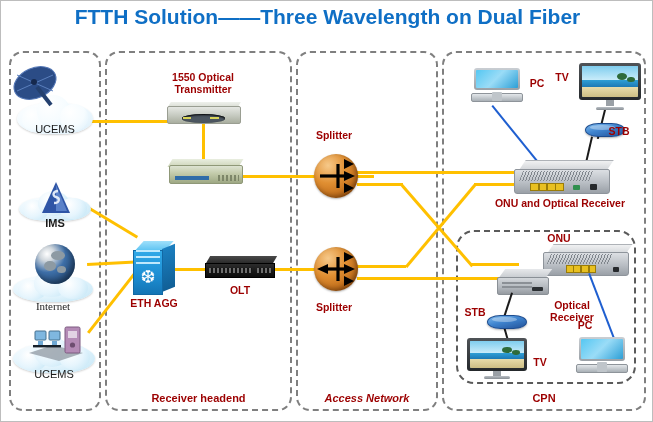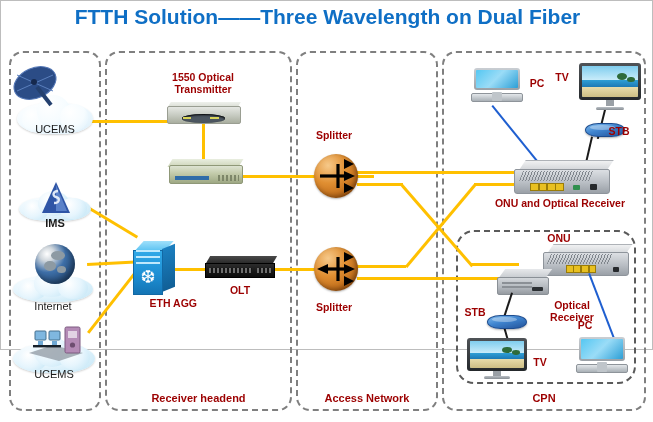--- a/index.html
+++ b/index.html
@@ -1,18 +1,18 @@
 <!DOCTYPE html>
 <html><head>
 <meta charset="utf-8">
 <style>
   html,body{margin:0;padding:0;background:#fff;}
   body{width:653px;height:422px;overflow:hidden;
        font-family:"Liberation Sans","DejaVu Sans",sans-serif;}
-  #stage{position:relative;width:653px;height:350px;background:#ffffff;
+  #stage{position:relative;width:653px;height:422px;background:#ffffff;
          border:1px solid #bdbdbd;box-sizing:border-box;}
 
   
   .title{position:absolute;left:0;top:4px;width:653px;text-align:center;
          font-size:21px;font-weight:bold;color:#0f6fc5;letter-spacing:0px;
          white-space:nowrap;}
 
   
   .zone{position:absolute;border:2px dashed #7f7f7f;border-radius:14px;
         box-sizing:border-box;background:transparent;}
@@ -202,21 +202,21 @@
 <div id="stage">
 
   <div class="title">FTTH Solution——Three Wavelength on Dual Fiber</div>
 
   <div class="zone" style="left:8px;top:50px;width:92px;height:360px;"></div>
 
   <div class="zone" style="left:104px;top:50px;width:187px;height:360px;"></div>
   <div class="zone-label" style="left:104px;top:391px;width:187px;">Receiver headend</div>
 
   <div class="zone" style="left:295px;top:50px;width:142px;height:360px;"></div>
-  <div class="zone-label" style="left:295px;top:391px;width:142px;">Access Network</div>
+  <div class="zone-label" style="left:295px;top:391px;width:142px;font-style:italic;">Access Network</div>
 
   <div class="zone" style="left:441px;top:50px;width:204px;height:360px;"></div>
   <div class="zone-label" style="left:441px;top:391px;width:204px;">CPN</div>
 
   <div class="inner-zone" style="left:455px;top:229px;width:180px;height:154px;"></div>
 
   <div class="wire wire-h" style="left:88px;top:119px;width:82px;"></div>
 
   <div class="wire wire-v" style="left:201px;top:122px;height:38px;"></div>
 
@@ -266,21 +266,21 @@
     <div class="ctext" style="bottom:-2%;font-weight:bold;">IMS</div>
   </div>
   <div class="ims-logo" style="left:40px;top:180px;width:30px;height:34px;">
     <svg viewBox="0 0 30 34" width="30" height="34">
       <polygon points="15,1 29,32 1,32" fill="#2f55a6"></polygon>
       <polygon points="15,4 26,30 15,30" fill="#5a81c9"></polygon>
       <path d="M17 10 c-5 0 -6 5 -2 6 c4 1 4 6 -2 6" stroke="#dfe8f7" stroke-width="2.4" fill="none"></path>
     </svg>
   </div>
 
-  <div class="cloud" style="left:12px;top:264px;width:80px;height:44px;">
+  <div class="cloud" style="left:12px;top:264px;width:80px;height:44px;font-family:Liberation Serif, serif;">
     <div class="body"></div>
     <div class="p1"></div>
     <div class="p2"></div>
     <div class="p3"></div>
     <div class="ctext" style="bottom:-6%;">Internet</div>
   </div>
   <div class="globe" style="left:34px;top:243px;width:40px;height:40px;">
     <div class="land" style="left:40%;top:18%;width:34%;height:22%;"></div>
     <div class="land" style="left:22%;top:42%;width:30%;height:26%;"></div>
     <div class="land" style="left:56%;top:54%;width:22%;height:18%;"></div>
@@ -323,21 +323,21 @@
     <div class="dots"></div>
   </div>
 
   <div class="sw" style="left:132px;top:240px;width:42px;height:54px;">
     <div class="top"></div>
     <div class="side"></div>
     <div class="face"></div>
     <div class="lines"></div>
     <div class="flake">❆</div>
   </div>
-  <div class="dlabel" style="left:110px;top:296px;width:86px;text-align:right;">ETH AGG</div>
+  <div class="dlabel" style="left:110px;top:296px;width:86px;">ETH AGG</div>
 
   <div class="olt" style="left:204px;top:255px;width:70px;height:22px;">
     <div class="otop"></div>
     <div class="ofront"></div>
     <div class="ports"></div>
     <div class="ports2"></div>
   </div>
   <div class="dlabel" style="left:214px;top:283px;width:50px;">OLT</div>
 
   <div class="dlabel" style="left:303px;top:128px;width:60px;">Splitter</div>

